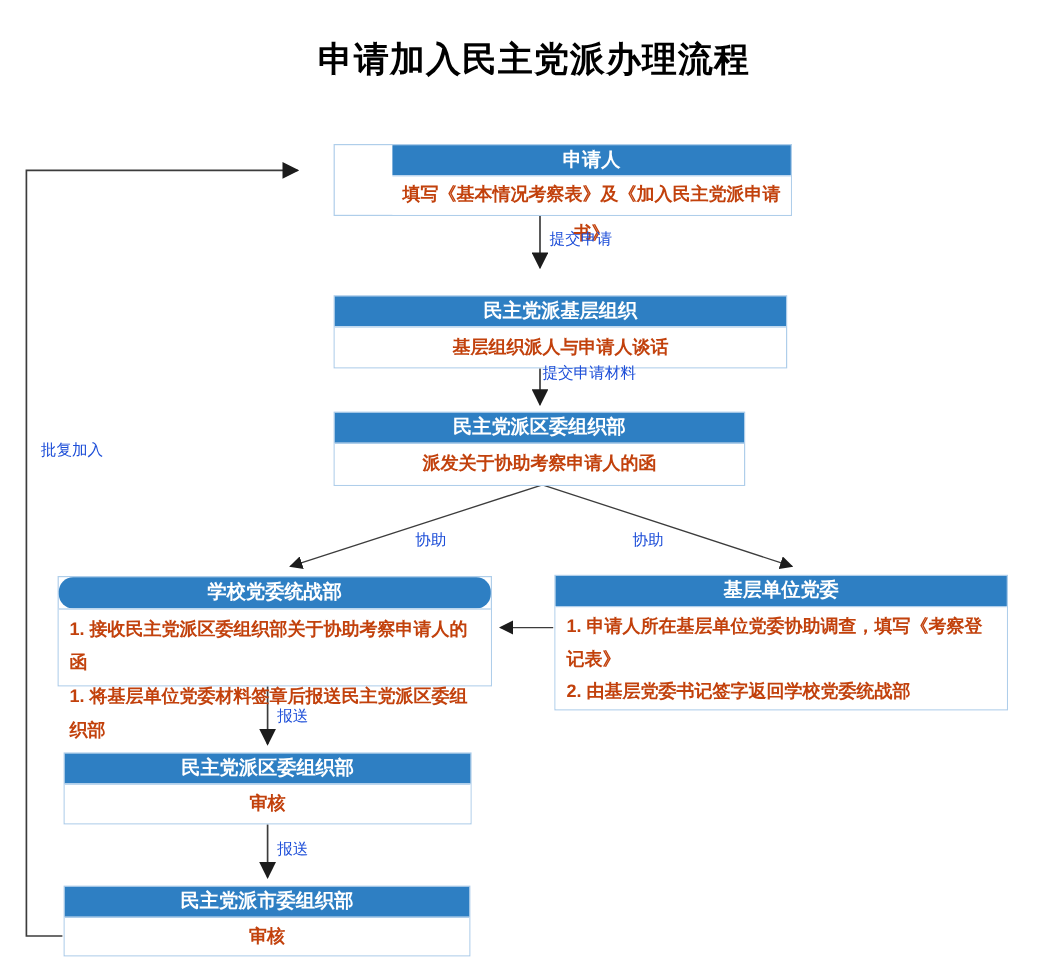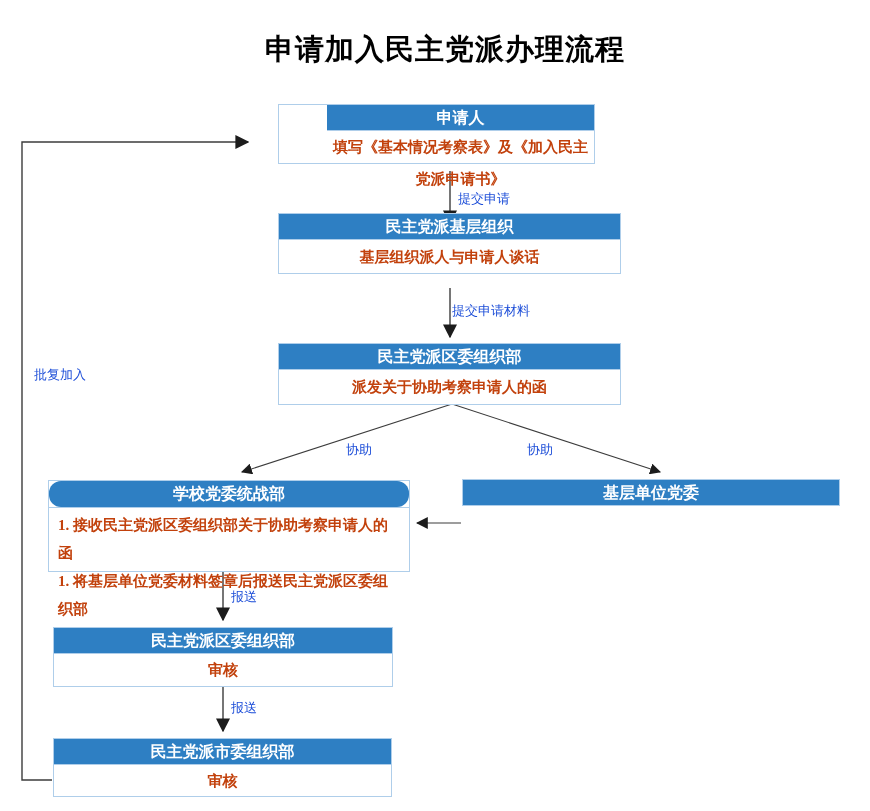--- a/index.html
+++ b/index.html
@@ -53,29 +53,29 @@
   .bd.center {
     text-align: center;
   }
   .bd.list p {
     margin: 0;
     padding: 0 9px;
     text-align: left;
     line-height: 28px;
   }
   
-  #box-applicant            { left: 278px; top: 104px; width: 317px; padding-left: 48px; }
+  #box-applicant            { left: 278px; top: 120px; width: 382px; padding-left: 48px; }
   #box-applicant .bd        { height: 32px; line-height: 32px; }
-  #box-grassroots           { left: 278px; top: 213px; width: 343px; }
+  #box-grassroots           { left: 278px; top: 246px; width: 378px; }
   #box-grassroots .bd       { height: 33px; line-height: 33px; }
   #box-district             { left: 278px; top: 343px; width: 343px; }
   #box-district .bd         { height: 34px; line-height: 34px; text-align: center; }
   #box-school               { left: 48px;  top: 480px; width: 362px; }
   #box-school .hd           { height: 26px; line-height: 26px; border-radius: 12px; }
-  #box-school .bd           { height: 60px; padding-top: 3px; font-family: Liberation Serif, serif; }
+  #box-school .bd           { height: 60px; padding-top: 3px; }
   #box-unit                 { left: 462px; top: 479px; width: 378px; }
   #box-unit .bd             { height: 82px; padding-top: 3px; }
   #box-unit .bd p           { line-height: 27px; }
   #box-district-review      { left: 53px;  top: 627px; width: 340px; }
   #box-district-review .bd  { height: 32px; line-height: 32px; }
   #box-city-review          { left: 53px;  top: 738px; width: 339px; }
   #box-city-review .bd      { height: 31px; line-height: 31px; }
 
   #connectors {
     position: absolute;
@@ -140,20 +140,24 @@
   <div class="box" id="box-school">
     <div class="hd">学校党委统战部</div>
     <div class="bd list">
       <p>1. 接收民主党派区委组织部关于协助考察申请人的函</p>
       <p>1. 将基层单位党委材料签章后报送民主党派区委组织部</p>
     </div>
   </div>
 
   <div class="box" id="box-unit">
     <div class="hd">基层单位党委</div>
+    <div class="bd list">
+      <p>1. 申请人所在基层单位党委协助调查，填写《考察登记表》</p>
+      <p>2. 由基层党委书记签字返回学校党委统战部</p>
+    </div>
   </div>
 
   <div class="box" id="box-district-review">
     <div class="hd">民主党派区委组织部</div>
     <div class="bd center">审核</div>
   </div>
 
   <div class="box" id="box-city-review">
     <div class="hd">民主党派市委组织部</div>
     <div class="bd center">审核</div>

